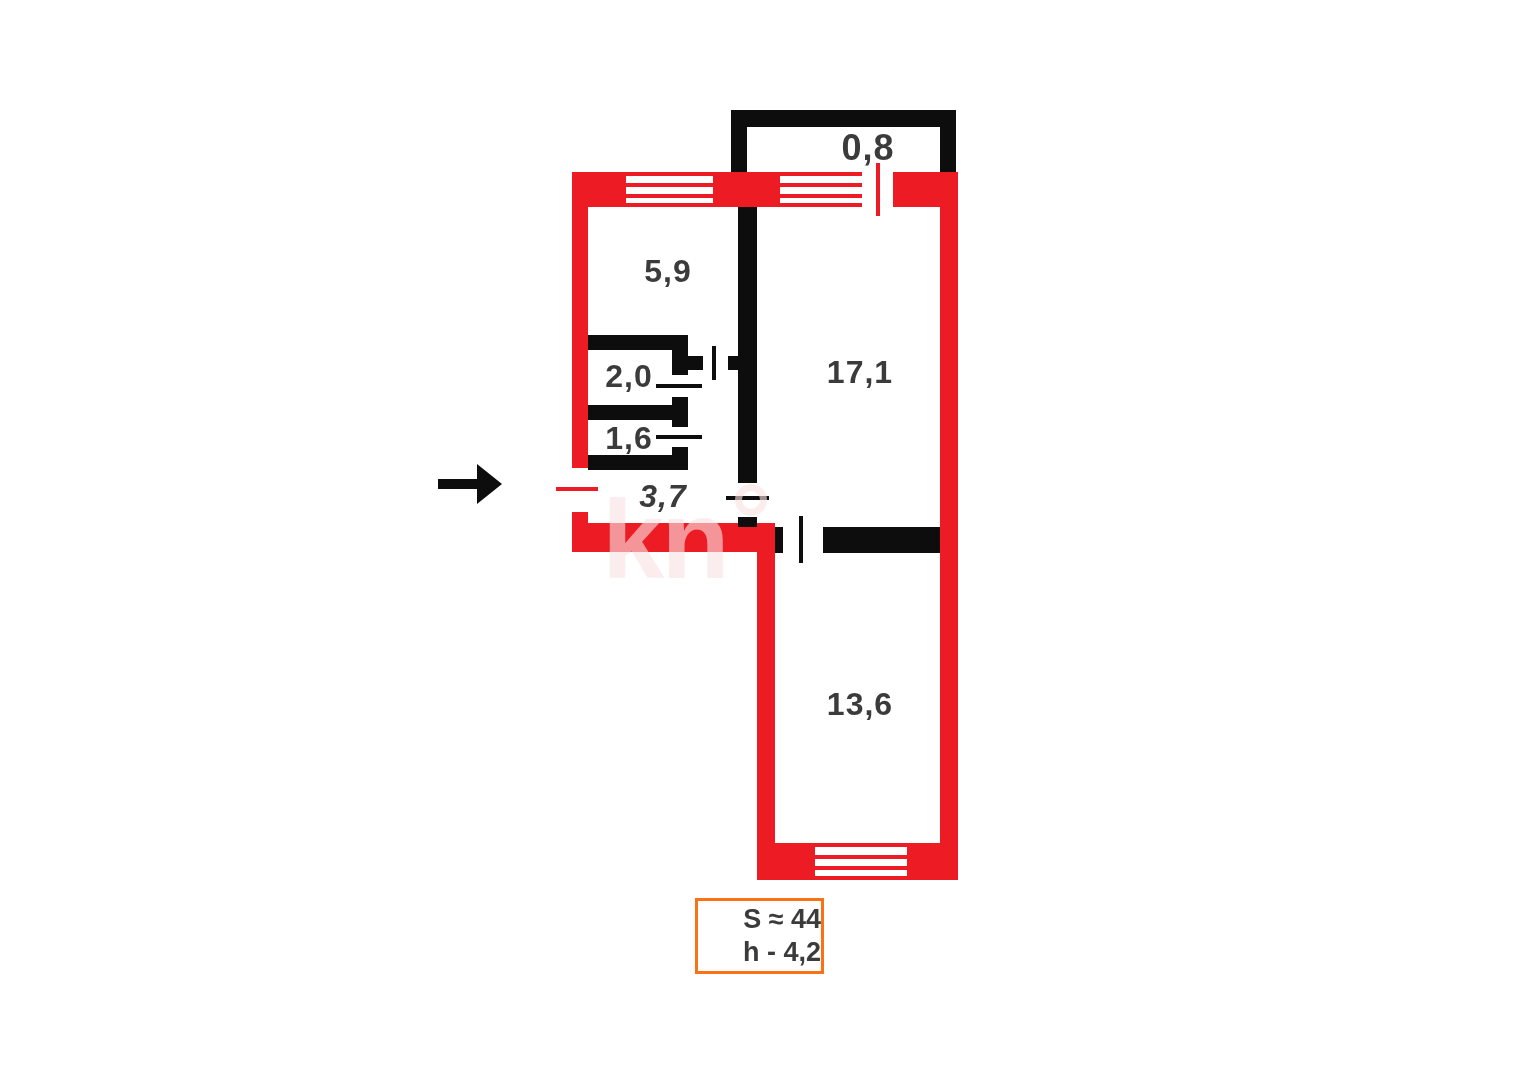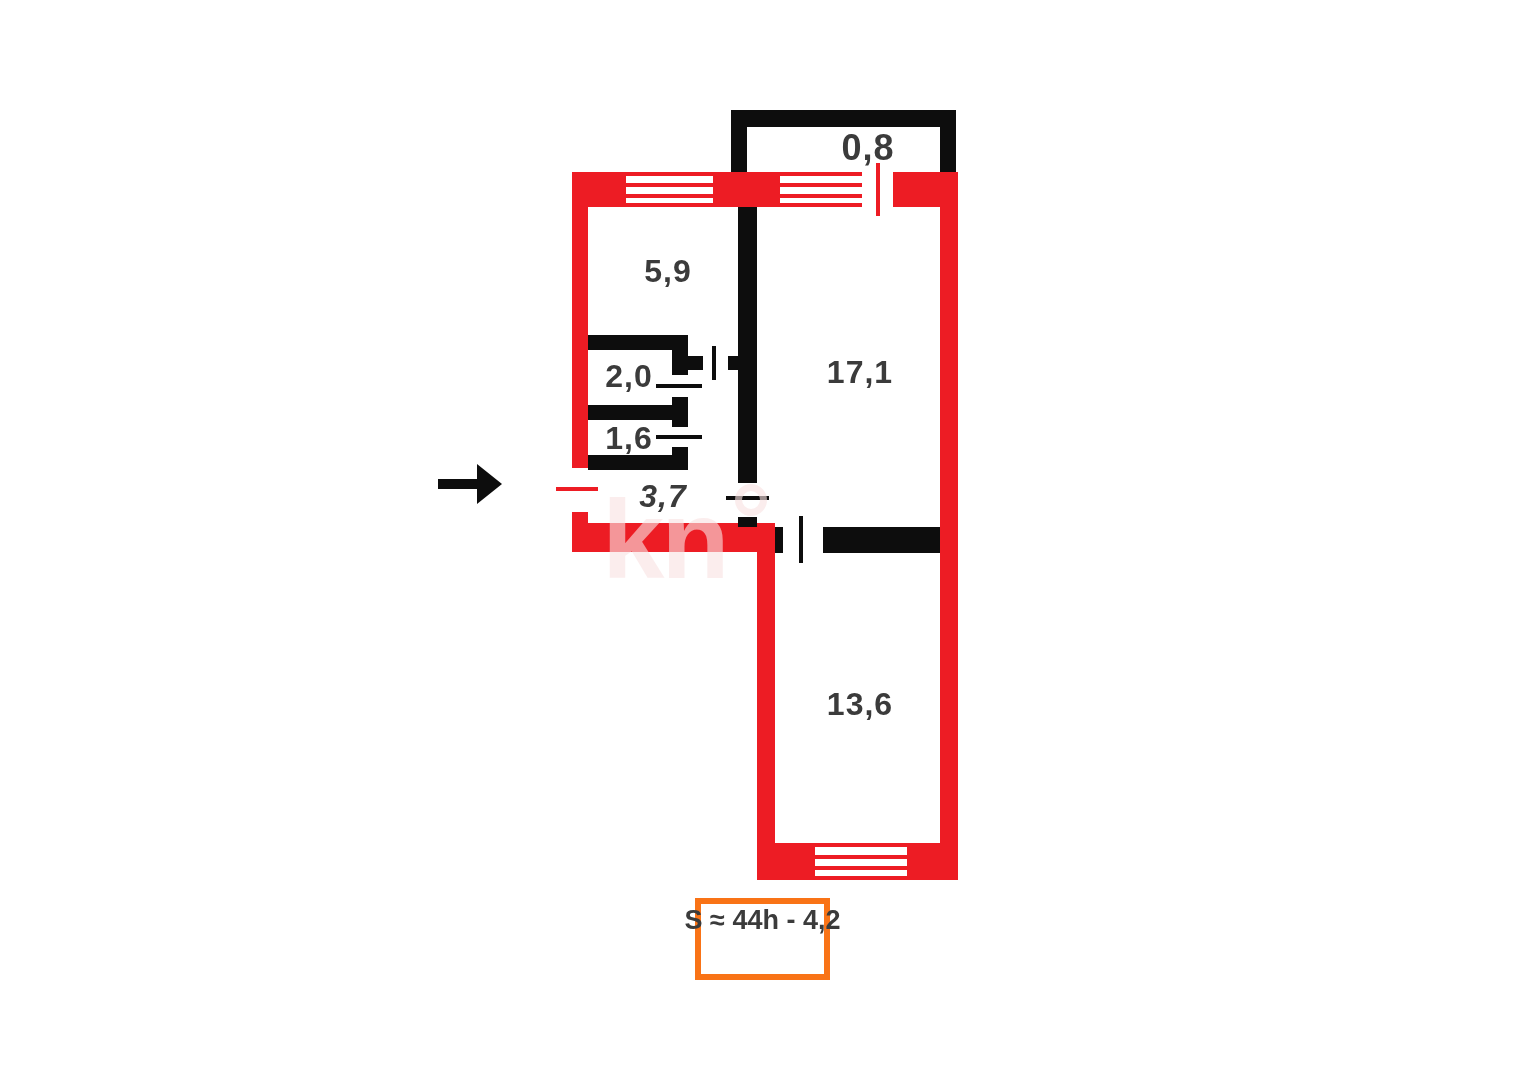--- a/index.html
+++ b/index.html
@@ -30,22 +30,22 @@
     color:var(--watermark,rgba(249,226,226,0.62));
     font-weight:bold;font-size:112px;line-height:1;letter-spacing:-3px;
     pointer-events:none;
   }
   .watermark .ring{
     display:inline-block;width:18px;height:18px;margin:0 6px 10px 8px;
     border:7px solid var(--watermark,rgba(249,226,226,0.62));border-radius:50%;
   }
   .info-box{
     position:absolute;left:695px;top:898px;width:123px;height:70px;
-    background:#ffffff;border:6px solid #f97316;z-index:30;
-    display:flex;flex-direction:row;align-items:flex-start;justify-content:center;
+    background:#ffffff;border:3px solid #f97316;z-index:30;
+    display:flex;flex-direction:column;align-items:flex-end;justify-content:center;
   }
   .info-box div{
     font-size:27px;font-weight:bold;color:var(--room-label,#3b3b3b);
     line-height:33px;white-space:nowrap;
   }
   .arrow-svg{position:absolute;left:436px;top:464px;z-index:30;}
 </style>
 </head>
 <body>
 

